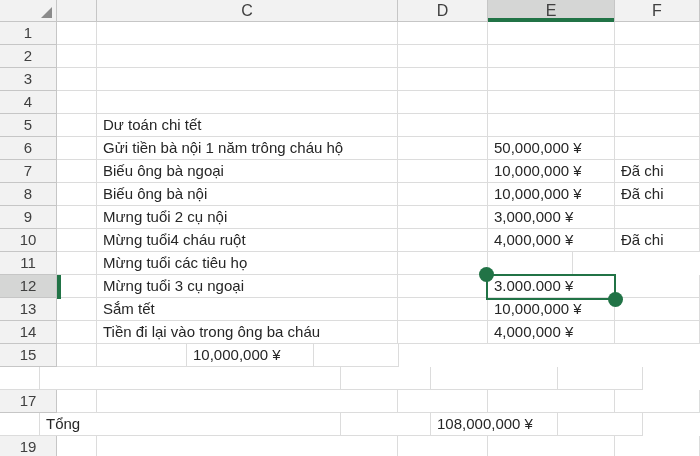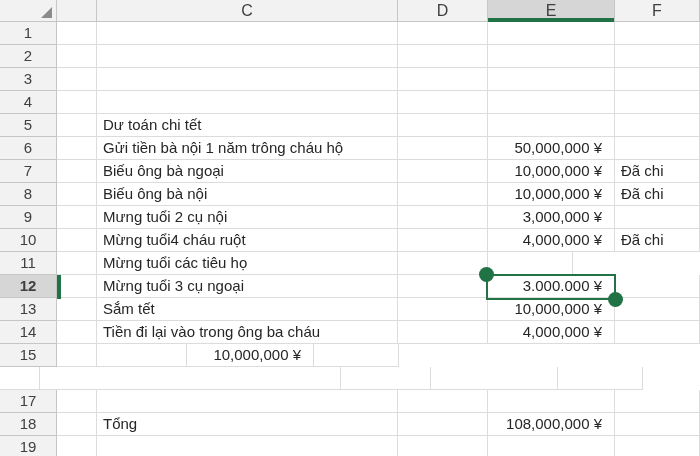--- a/index.html
+++ b/index.html
@@ -69,22 +69,22 @@
   }
   .rowhead{
     width:57px;flex:0 0 57px;
     background:var(--head-bg);
     border-right:1px solid var(--head-border);
     border-bottom:1px solid var(--head-border);
     color:var(--head-text);
     text-align:center;
     padding:0;
   }
-  .rowhead.hl{background:var(--head-bg-active);font-weight:bold;}
-  .num{text-align:right;padding-right:12px;}
+  .rowhead.hl{background:var(--head-bg-active);}
+  .num{text-align:left;padding-right:12px;}
   
   .overlay{position:absolute;left:0;top:0;width:700px;height:456px;pointer-events:none;}
   .sel-rect{
     position:absolute;left:486px;top:274px;width:130px;height:26px;
     border:2px solid var(--green);
     pointer-events:auto;
   }
   .sel-handle{
     position:absolute;width:15px;height:15px;border-radius:50%;
     background:var(--green);
@@ -243,21 +243,20 @@
       </div>
       <div class="row">
         <div class="cell rowhead">17</div>
         <div class="cell col-b"></div>
         <div class="cell col-c"></div>
         <div class="cell col-d"></div>
         <div class="cell col-e num"></div>
         <div class="cell col-f"></div>
       </div>
       <div class="row">
-        <div class="cell rowhead">18</div>
         <div class="cell col-b"></div>
         <div class="cell col-c">Tổng</div>
         <div class="cell col-d"></div>
         <div class="cell col-e num">108,000,000 ¥</div>
         <div class="cell col-f"></div>
       </div>
       <div class="row">
         <div class="cell rowhead">19</div>
         <div class="cell col-b"></div>
         <div class="cell col-c"></div>

